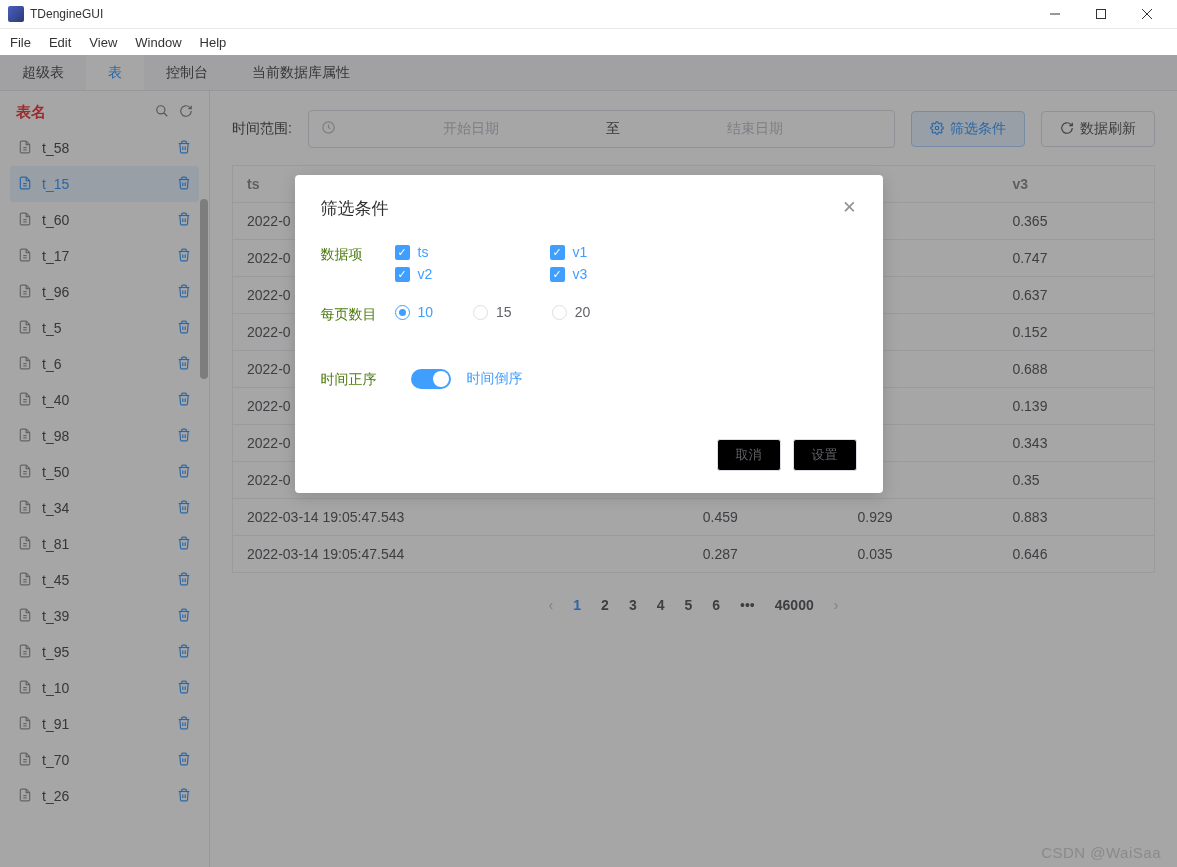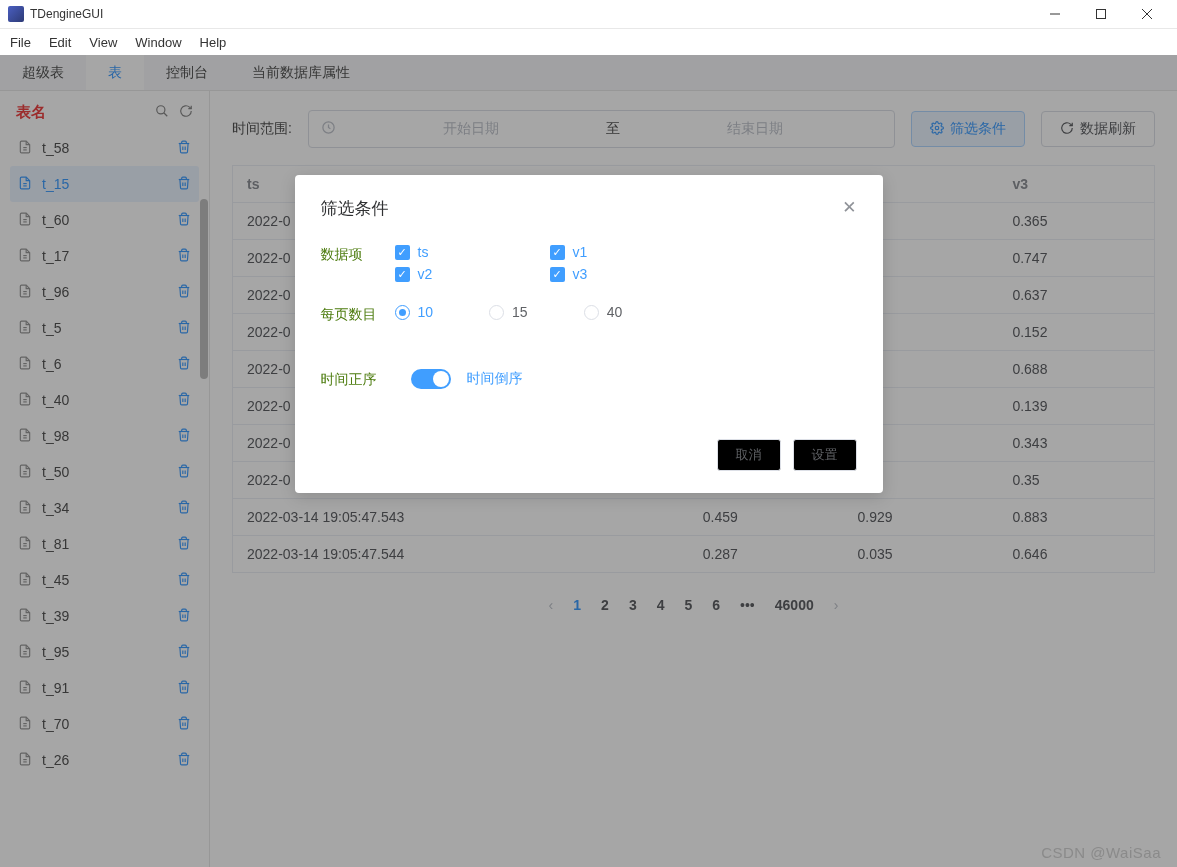--- a/index.html
+++ b/index.html
@@ -56,21 +56,21 @@
     .overlay { position: absolute; inset: 55px 0 0 0; background: rgba(0,0,0,0.35); display: flex; justify-content: center; align-items: flex-start; }
     .modal { margin-top: 120px; width: 588px; background: #fff; border-radius: 4px; box-shadow: 0 4px 16px rgba(0,0,0,.15); padding: 22px 26px; }
     .modal-head { display: flex; justify-content: space-between; font-size: 17px; color: #303133; }
     .modal-close { color: #909399; cursor: pointer; }
     .modal-body { padding: 24px 0 10px 0; font-size: 14px; color: #606266; }
     .mrow { display: flex; align-items: flex-start; margin-bottom: 22px; }
     .mlabel { width: 74px; color: #4d7c0f; padding-top: 2px; }
     .chks { display: flex; flex-wrap: wrap; gap: 6px 0; flex: 1; }
     .chk { display: flex; align-items: center; width: 155px; gap: 8px; color: #409eff; }
     .cbox { width: 15px; height: 15px; background: #409eff; border-radius: 2px; display: flex; align-items: center; justify-content: center; color: #fff; font-size: 11px; }
-    .radios { display: flex; gap: 56px; }
+    .radios { display: flex; gap: 40px; }
     .radio { display: flex; align-items: center; gap: 8px; color: #606266; }
     .radio.sel { color: #409eff; }
     .rcirc { width: 15px; height: 15px; border: 1px solid #dcdfe6; border-radius: 50%; display: flex; align-items: center; justify-content: center; }
     .radio.sel .rcirc { border-color: #409eff; }
     .radio.sel .rcirc::after { content: ''; width: 7px; height: 7px; background: #409eff; border-radius: 50%; }
     .swrow { display: flex; align-items: center; gap: 16px; margin-top: 45px; }
     .switch { width: 40px; height: 20px; background: #409eff; border-radius: 10px; position: relative; }
     .switch::after { content: ''; position: absolute; right: 2px; top: 2px; width: 16px; height: 16px; background: #fff; border-radius: 50%; }
     .modal-foot { display: flex; justify-content: flex-end; gap: 12px; margin-top: 18px; }
     .mbtn { height: 32px; padding: 0 18px; border: 1px solid #dcdfe6; border-radius: 3px; background: #000000; color: #606266; font-size: 13px; display: flex; align-items: center; }
@@ -376,20 +376,37 @@
         </div>
         <div class="side-item">
           <span class="side-item-left">
             <span class="file-ic"><svg width="14" height="14" viewBox="0 0 24 24" fill="none" stroke="currentColor" stroke-width="2">
                 <path d="M14 2H6a2 2 0 0 0-2 2v16a2 2 0 0 0 2 2h12a2 2 0 0 0 2-2V8z"></path>
                 <polyline points="14 2 14 8 20 8"></polyline>
                 <line x1="9" y1="13" x2="15" y2="13"></line>
                 <line x1="9" y1="17" x2="15" y2="17"></line>
               </svg></span>
             <span>t_95</span>
+          </span>
+          <span class="trash-ic"><svg width="14" height="14" viewBox="0 0 24 24" fill="none" stroke="currentColor" stroke-width="2">
+              <polyline points="3 6 5 6 21 6"></polyline>
+              <path d="M19 6l-1 14a2 2 0 0 1-2 2H8a2 2 0 0 1-2-2L5 6"></path>
+              <path d="M10 11v6M14 11v6"></path>
+              <path d="M8 6V4a2 2 0 0 1 2-2h4a2 2 0 0 1 2 2v2"></path>
+            </svg></span>
+        </div>
+        <div class="side-item">
+          <span class="side-item-left">
+            <span class="file-ic"><svg width="14" height="14" viewBox="0 0 24 24" fill="none" stroke="currentColor" stroke-width="2">
+                <path d="M14 2H6a2 2 0 0 0-2 2v16a2 2 0 0 0 2 2h12a2 2 0 0 0 2-2V8z"></path>
+                <polyline points="14 2 14 8 20 8"></polyline>
+                <line x1="9" y1="13" x2="15" y2="13"></line>
+                <line x1="9" y1="17" x2="15" y2="17"></line>
+              </svg></span>
+            <span>t_10</span>
           </span>
           <span class="trash-ic"><svg width="14" height="14" viewBox="0 0 24 24" fill="none" stroke="currentColor" stroke-width="2">
               <polyline points="3 6 5 6 21 6"></polyline>
               <path d="M19 6l-1 14a2 2 0 0 1-2 2H8a2 2 0 0 1-2-2L5 6"></path>
               <path d="M10 11v6M14 11v6"></path>
               <path d="M8 6V4a2 2 0 0 1 2-2h4a2 2 0 0 1 2 2v2"></path>
             </svg></span>
         </div>
         <div class="side-item">
           <span class="side-item-left">
@@ -598,21 +615,21 @@
             <label class="radio sel">
               <span class="rcirc"></span>
               <span>10</span>
             </label>
             <label class="radio">
               <span class="rcirc"></span>
               <span>15</span>
             </label>
             <label class="radio">
               <span class="rcirc"></span>
-              <span>40</span>
+              <span>20</span>
             </label>
           </div>
       </div>
       <div class="mrow swrow">
         <div class="mlabel">时间正序</div>
         <div class="switch"></div>
         <span style="color:#409eff">时间倒序</span>
       </div>
     </div>
     <div class="modal-foot">

